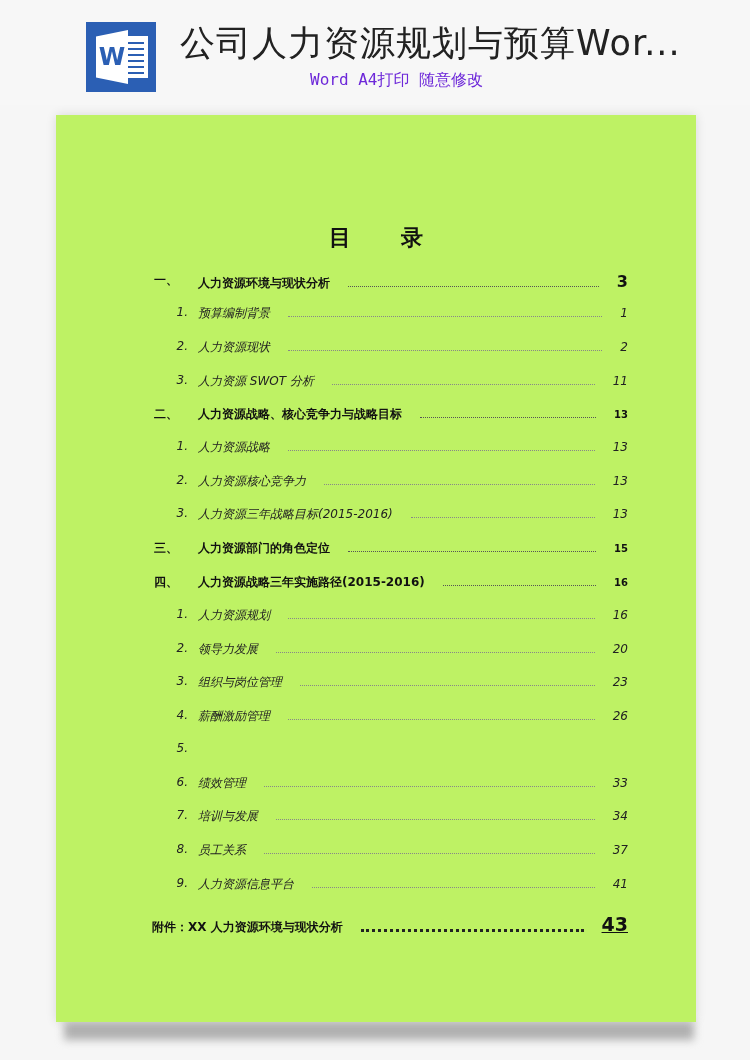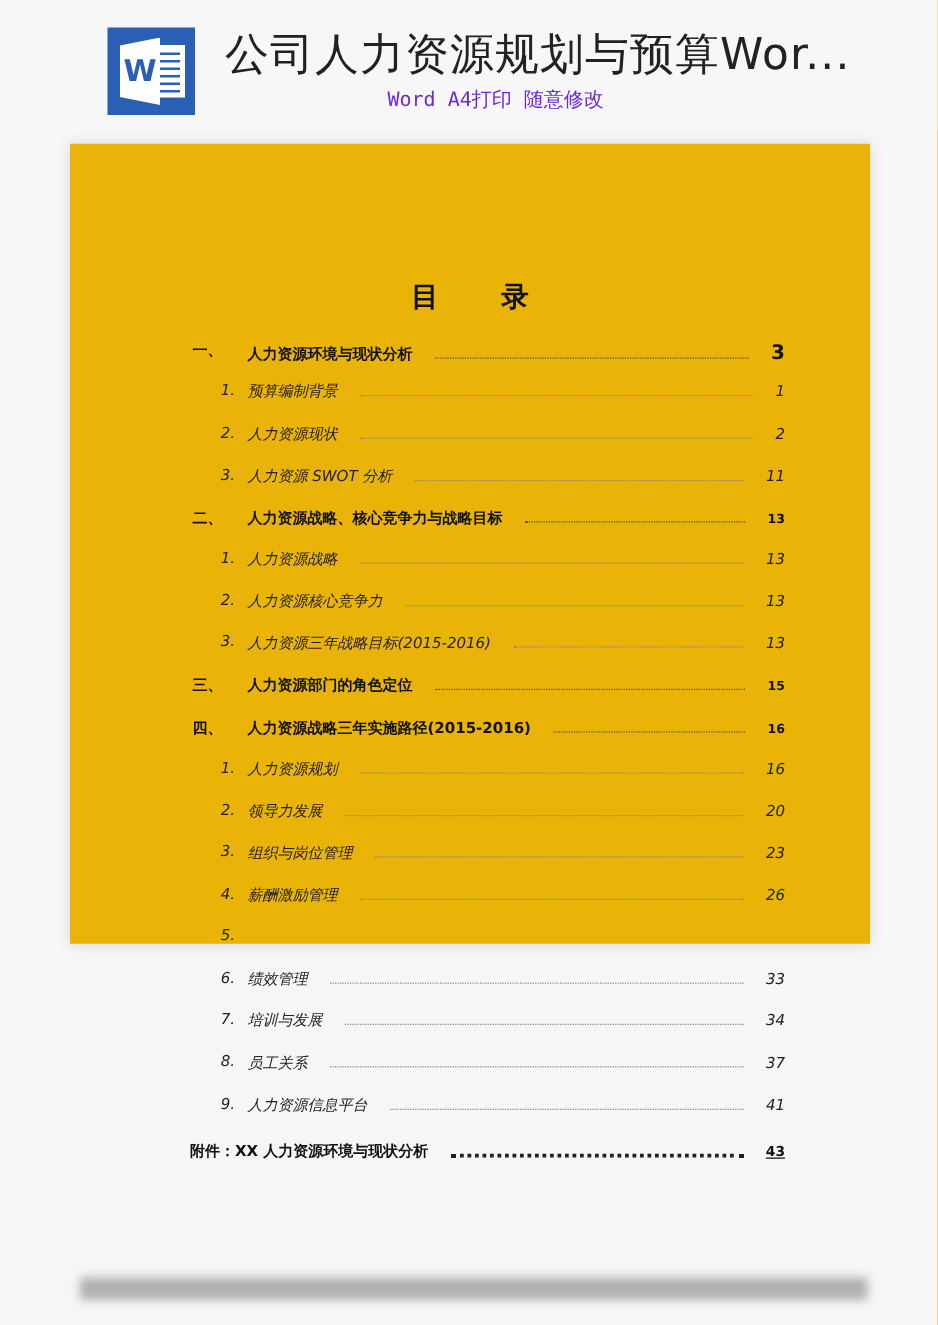--- a/index.html
+++ b/index.html
@@ -45,22 +45,22 @@
       position: absolute; left: 310px; top: 70px;
       font-size: 16px; color: #6d28d9; white-space: nowrap;
       font-family: "DejaVu Sans Mono", monospace;
     }
     
     .page-shadow {
       position: absolute; left: 64px; top: 1022px; width: 630px; height: 18px;
       background: #b0b0b0; filter: blur(4px);
     }
     .page {
-      position: absolute; left: 56px; top: 115px; width: 640px; height: 640px;
-      background: #eab308;
+      position: absolute; left: 56px; top: 115px; width: 640px; height: 907px;
+      background: #bef264;
       box-shadow: 0 0 10px rgba(0,0,0,0.12);
     }
     .toc-heading {
       position: absolute; left: 0; top: 108px; width: 640px; text-align: center;
       font-size: 22px; font-weight: bold; letter-spacing: 50px; padding-left: 50px;
       font-family: "DejaVu Sans", sans-serif;
     }
     .toc-row {
       position: absolute; left: 0; width: 640px; height: 20px;
     }
@@ -82,21 +82,21 @@
     .lvl1 .line { top: 2px; }
     .lvl1 .page-no { font-size: 10px; }
     .lvl1.big .page-no { font-size: 16px; }
     .lvl2 { font-style: italic; font-size: 12px; color: #222; }
     .lvl2 .num { left: 120px; top: 2px; width: 12px; text-align: right; }
     .lvl2 .line { top: 2px; }
     .lvl2 .dots { border-bottom-color: #888; }
     .appendix { font-weight: bold; font-size: 12px; }
     .appendix .line { left: 96px; }
     .appendix .dots { border-bottom: 3px dotted #222; margin-bottom: 4px; }
-    .appendix .page-no { font-size: 11px; text-decoration: underline; }
+    .appendix .page-no { font-size: 19px; text-decoration: underline; }
   </style>
 </head>
 <body>
 
 <div class="header">
   <div class="word-icon">
     <div class="doc-lines">
       <i style="top:6px"></i>
         <i style="top:12px"></i>
         <i style="top:18px"></i>

